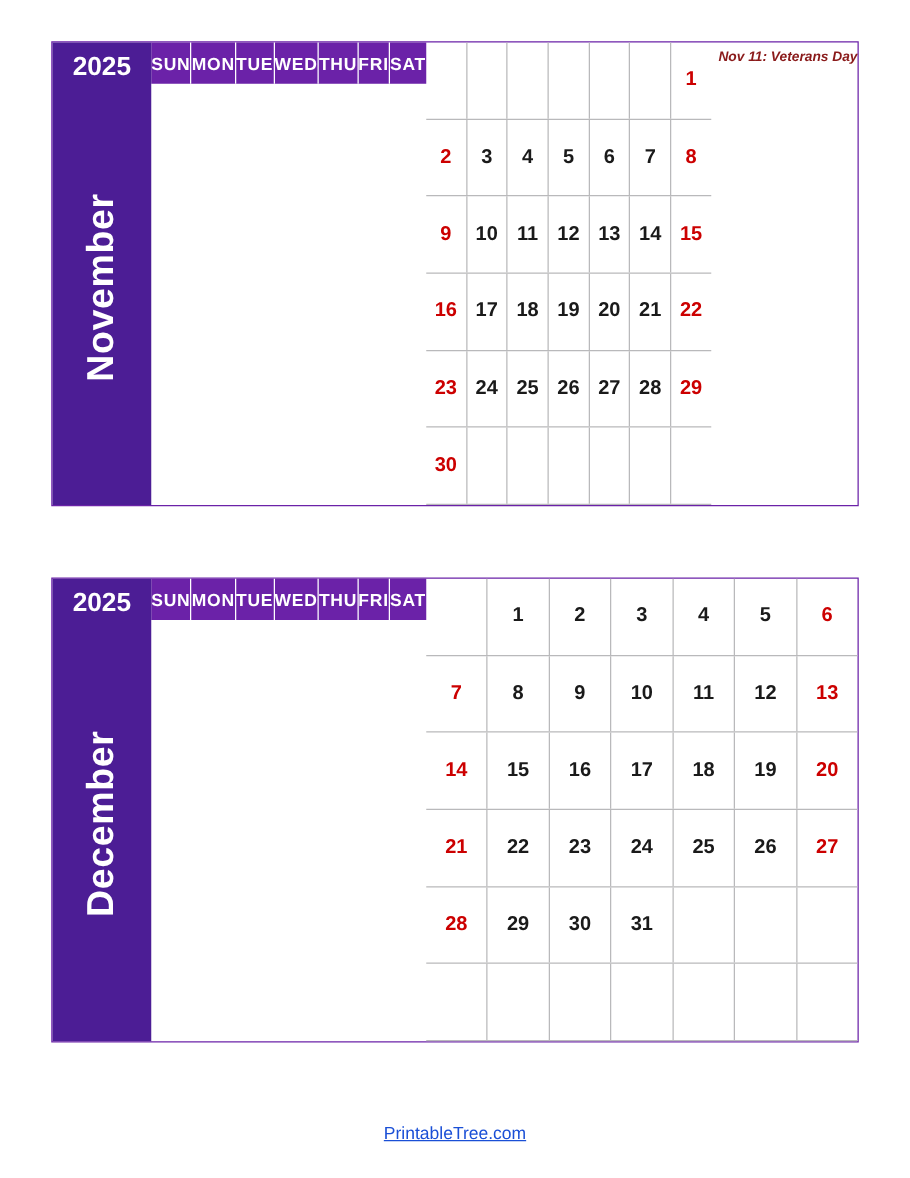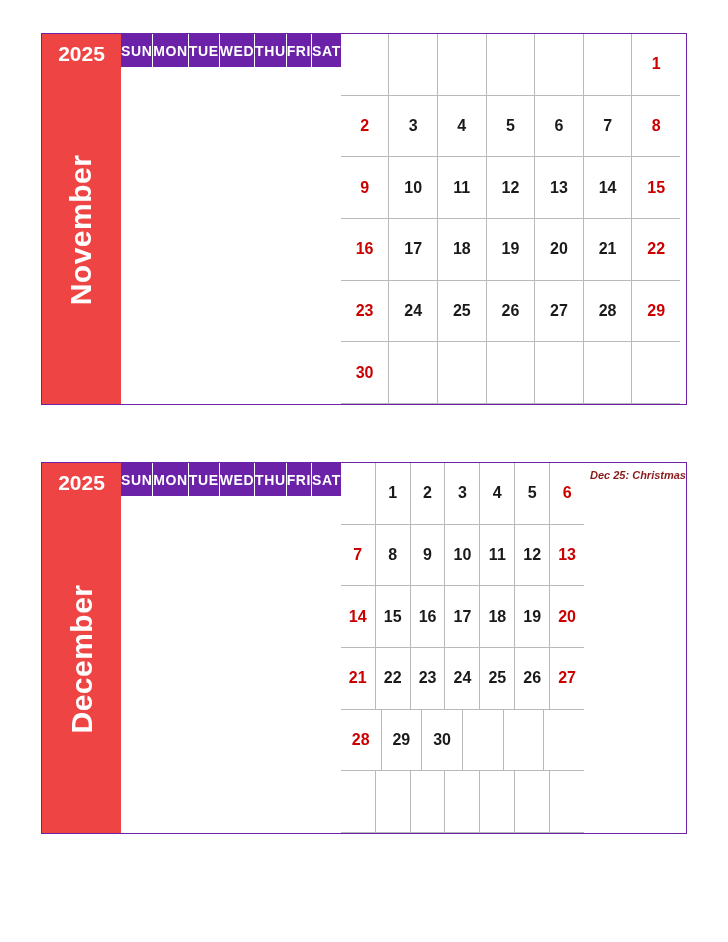--- a/index.html
+++ b/index.html
@@ -34,21 +34,21 @@
 
   .cal-grid {
     display: flex;
     width: 100%;
     height: 100%;
   }
 
   
   .month-band {
     width: 79px;
-    background: #ef4444;
+    background: #4c1d95;
     color: #ffffff;
     position: relative;
     flex: 0 0 79px;
   }
   .year-label {
     position: absolute;
     top: 8px;
     left: 0;
     width: 79px;
     text-align: center;
@@ -231,20 +231,21 @@
             <div class="day-cell weekend">30</div>
             <div class="day-cell"></div>
             <div class="day-cell"></div>
             <div class="day-cell"></div>
             <div class="day-cell"></div>
             <div class="day-cell"></div>
             <div class="day-cell weekend"></div>
           </div>
         </div>
         <div class="notes">
+          <div class="note-line">Nov 11: Veterans Day</div>
         </div>
       </div>
     </div>
   </div>
 
   <div class="calendar" id="cal-december">
     <div class="cal-grid">
       <div class="month-band">
         <div class="year-label">2025</div>
         <div class="month-name">
@@ -295,35 +296,36 @@
             <div class="day-cell">23</div>
             <div class="day-cell">24</div>
             <div class="day-cell">25</div>
             <div class="day-cell">26</div>
             <div class="day-cell weekend">27</div>
           </div>
           <div class="week-row">
             <div class="day-cell weekend">28</div>
             <div class="day-cell">29</div>
             <div class="day-cell">30</div>
-            <div class="day-cell"></div>
-            <div class="day-cell"></div>
-            <div class="day-cell weekend"></div>
-          </div>
-          <div class="week-row">
-            <div class="day-cell weekend"></div>
-            <div class="day-cell"></div>
-            <div class="day-cell"></div>
-            <div class="day-cell"></div>
-            <div class="day-cell"></div>
-            <div class="day-cell"></div>
-            <div class="day-cell weekend"></div>
-          </div>
-        </div>
-        <div class="notes">
-          <div class="note-line">Dec 25: Christmas</div>
+            <div class="day-cell">31</div>
+            <div class="day-cell"></div>
+            <div class="day-cell"></div>
+            <div class="day-cell weekend"></div>
+          </div>
+          <div class="week-row">
+            <div class="day-cell weekend"></div>
+            <div class="day-cell"></div>
+            <div class="day-cell"></div>
+            <div class="day-cell"></div>
+            <div class="day-cell"></div>
+            <div class="day-cell"></div>
+            <div class="day-cell weekend"></div>
+          </div>
         </div>
       </div>
     </div>
   </div>
 
+  <div class="footer">
+    <a href="#">PrintableTree.com</a>
+  </div>
 
 </div>
 
 </body></html>

